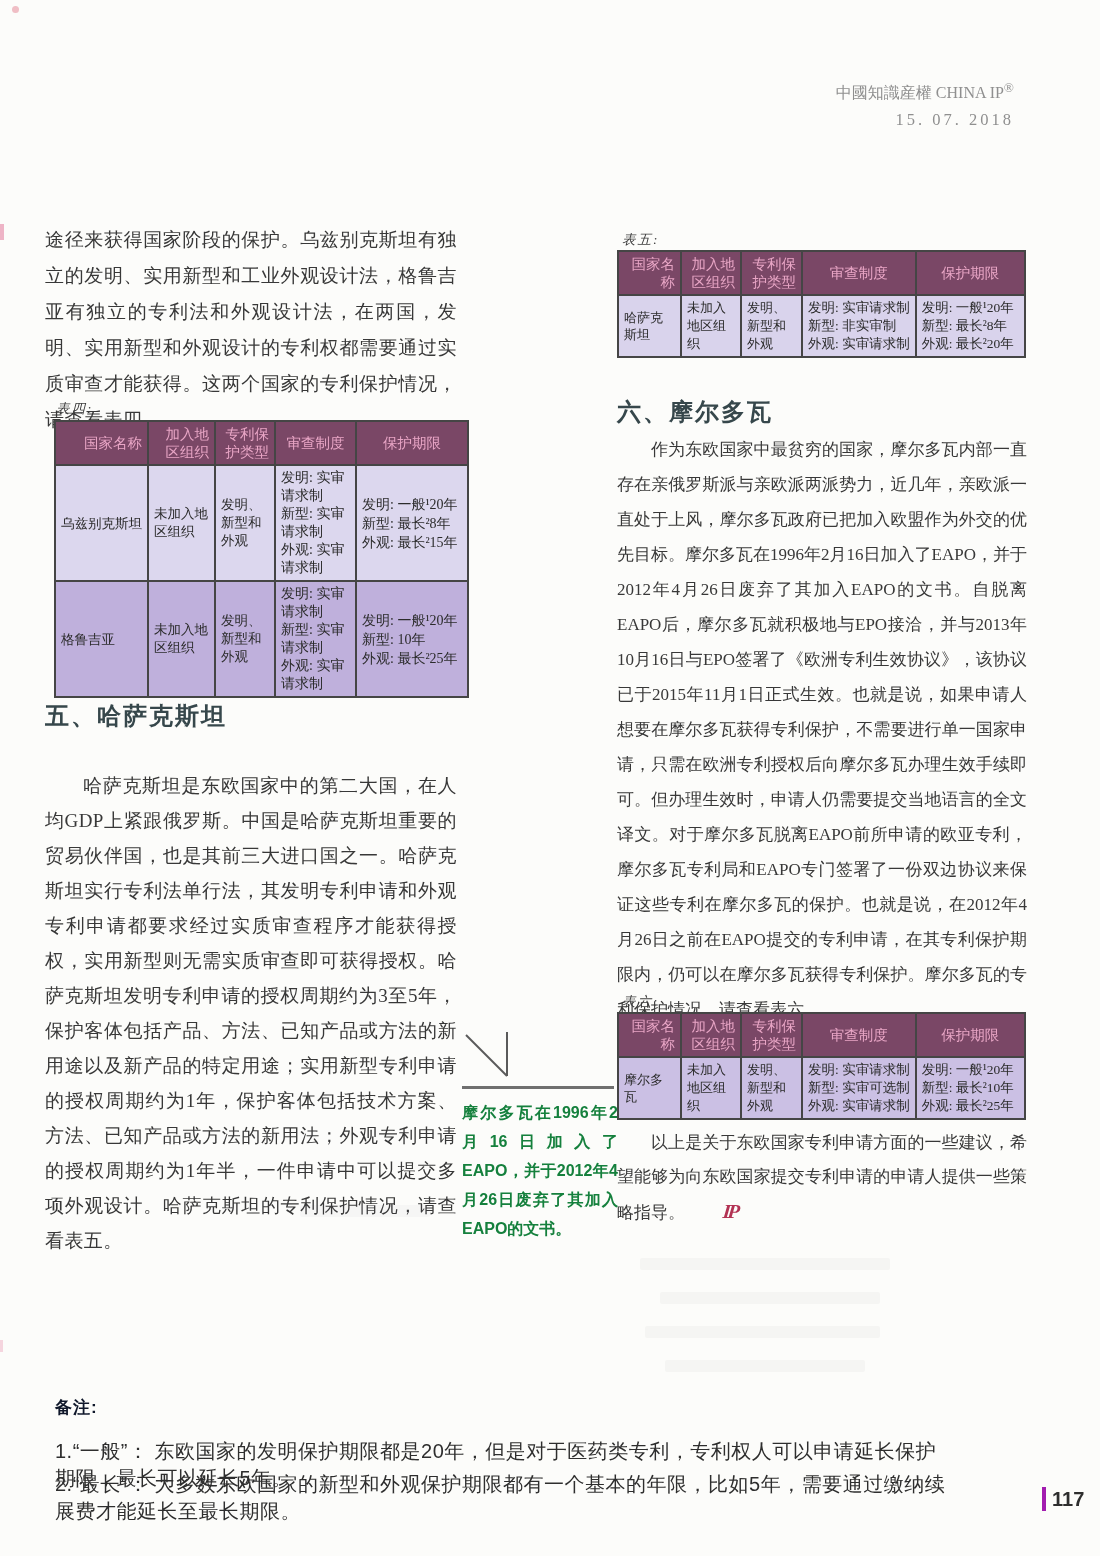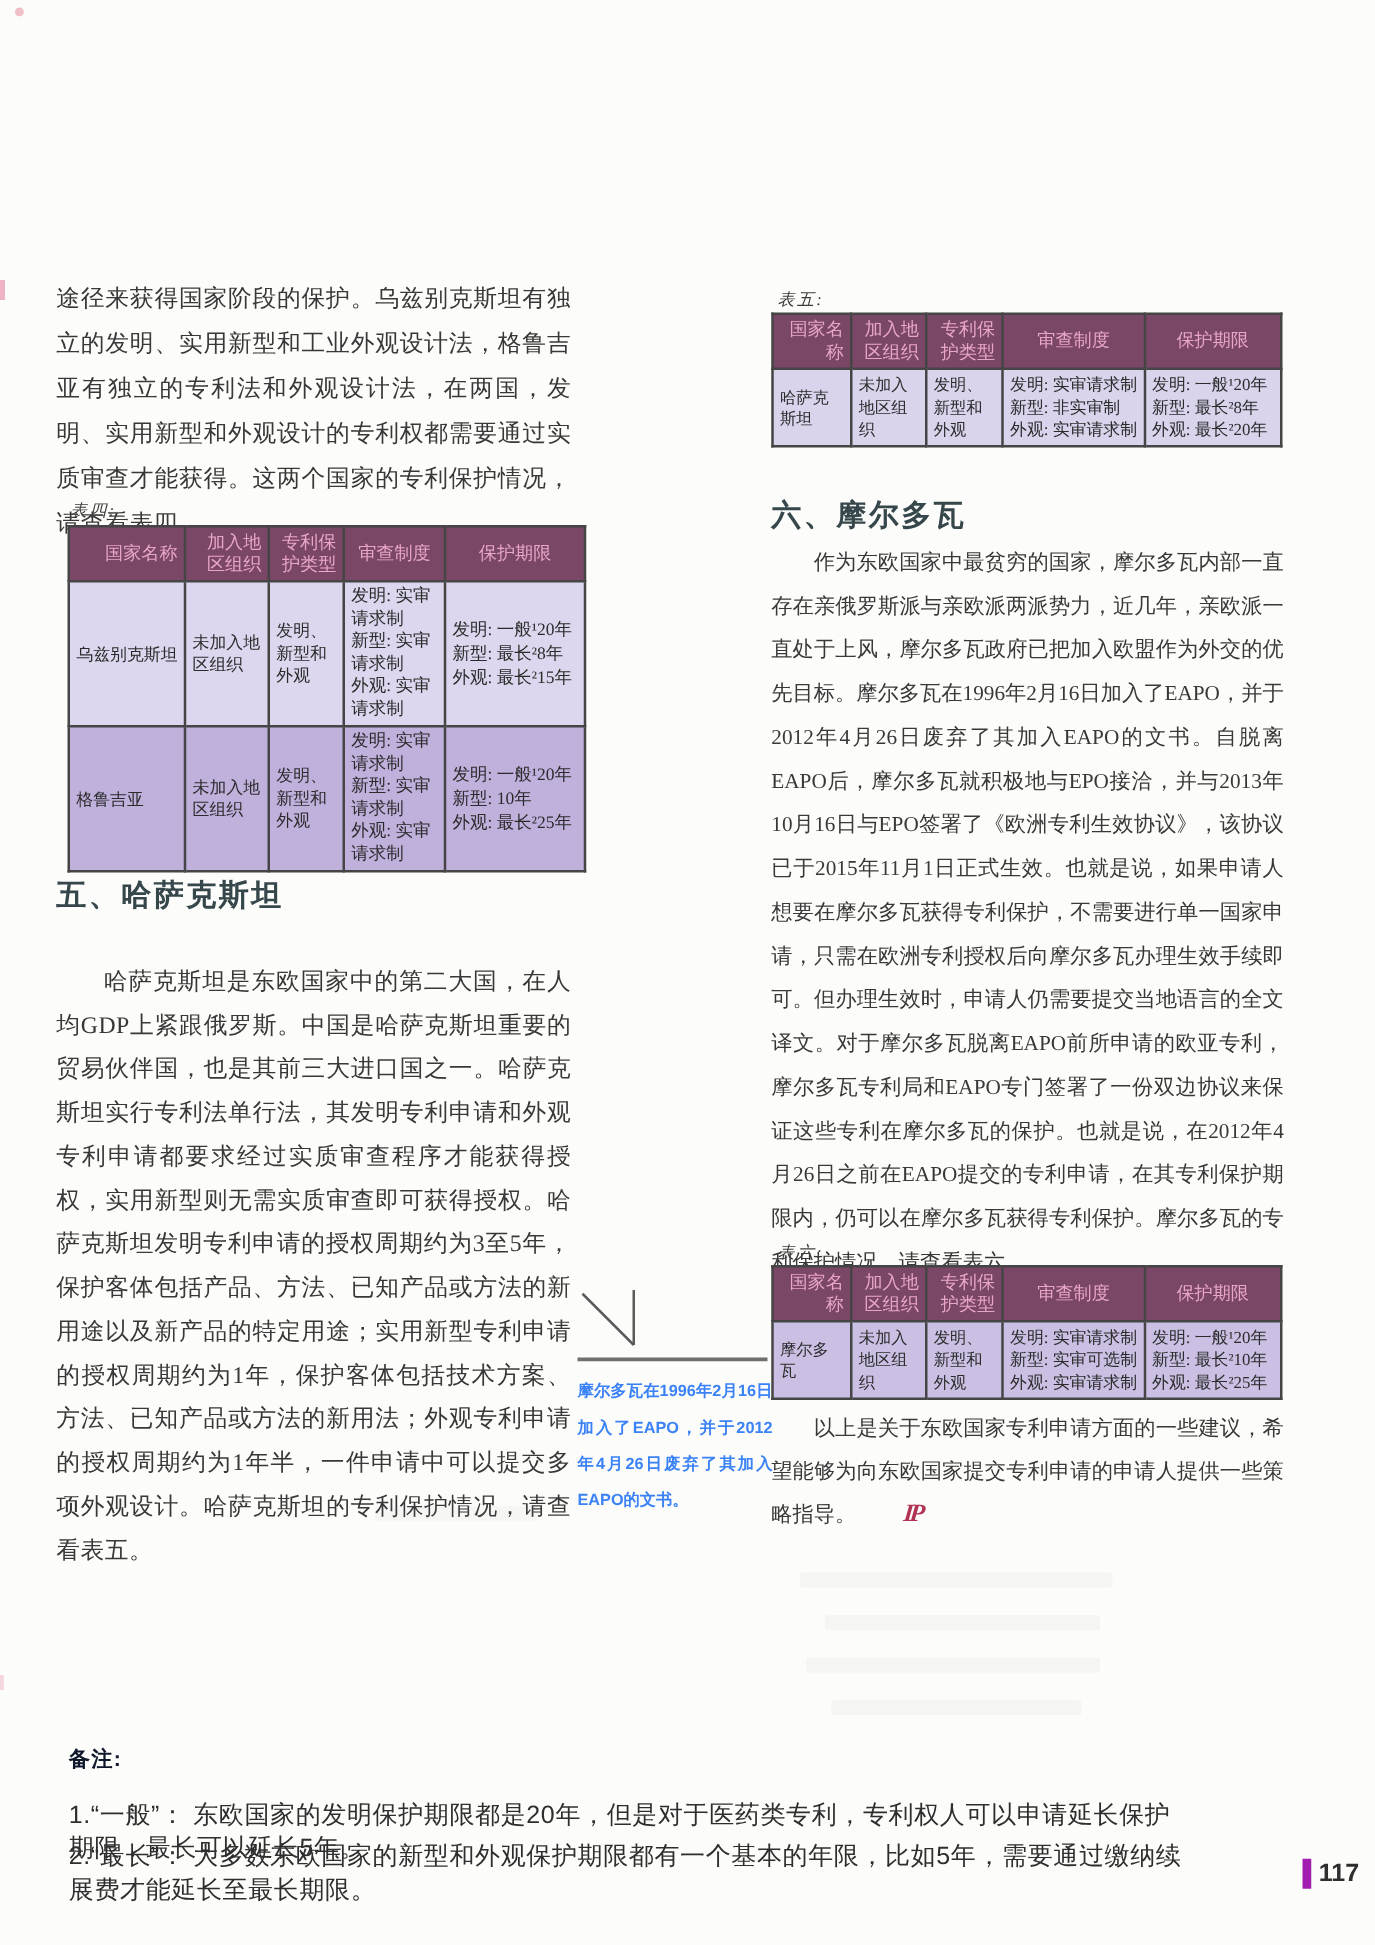--- a/index.html
+++ b/index.html
@@ -45,33 +45,33 @@
   .tbl4{left:54px;top:420px;}
   .tbl5{left:617px;top:250px;}
   .tbl6{left:617px;top:1012px;}
   .lbl4{left:56px;top:400px;}
   .lbl5{left:622px;top:231px;}
   .lbl6{left:622px;top:993px;}
 
   
   .pq-arrow{left:458px;top:1028px;}
   .pq-rule{left:462px;top:1086px;width:152px;height:3px;background:#6f6f6f;}
-  .pull-quote{left:462px;top:1098px;width:156px;font-size:13px;line-height:29px;
-      font-weight:bold;color:#3b82f6;text-align:justify;
+  .pull-quote{left:462px;top:1098px;width:156px;font-size:16px;line-height:29px;
+      font-weight:bold;color:#15803d;text-align:justify;
       font-family:"Liberation Sans","DejaVu Sans",sans-serif;}
 
   
   .notes-title{left:55px;top:1396px;font-size:17px;font-weight:bold;color:#0f172a;letter-spacing:1px;}
   .note-item{left:55px;width:900px;font-size:20px;color:#2e2e2e;letter-spacing:.5px;}
   .note-1{top:1438px;}
   .note-2{top:1471px;}
 
   
   .pageno{left:1042px;top:1487px;font-size:20px;font-weight:bold;color:#2e2e2e;
-      border-left:7px solid #a21caf;padding-left:6px;line-height:24px;}
+      border-left:4px solid #a21caf;padding-left:6px;line-height:24px;}
 
   
   .ip-logo{display:inline-block;color:#b23253;font-weight:bold;font-style:italic;
       font-size:20px;letter-spacing:-3px;transform:skewX(-6deg);padding-left:4px;}
 
   
   .edge-mark{background:#eeb4c6;}
   .em1{left:0;top:224px;width:4px;height:16px;}
   .em2{left:0;top:1340px;width:3px;height:12px;opacity:.55;}
   .em3{left:12px;top:6px;width:7px;height:7px;border-radius:50%;background:#e4808f;opacity:.5;}
@@ -80,20 +80,26 @@
   .g2{left:660px;top:1292px;width:220px;height:12px;}
   .g3{left:645px;top:1326px;width:235px;height:12px;}
   .g4{left:665px;top:1360px;width:200px;height:12px;}
   .g5{left:300px;top:1205px;width:130px;height:12px;opacity:.8;}
 </style>
 </head>
 <body>
 
 <div class="page">
 
+  <div class="abs masthead">
+    <div>
+      <span>中國知識産權 CHINA IP</span><sup>®</sup>
+    </div>
+    <div class="pubdate">15. 07. 2018</div>
+  </div>
 
   <div class="abs para intro">途径来获得国家阶段的保护。乌兹别克斯坦有独立的发明、实用新型和工业外观设计法，格鲁吉亚有独立的专利法和外观设计法，在两国，发明、实用新型和外观设计的专利权都需要通过实质审查才能获得。这两个国家的专利保护情况，请查看表四。</div>
 
   <div class="abs tbl-label lbl4">表四:</div>
   <table class="ptable t4 abs tbl4">
     <colgroup>
         <col style="width:82px">
         <col style="width:67px">
         <col style="width:60px">
         <col style="width:81px">

